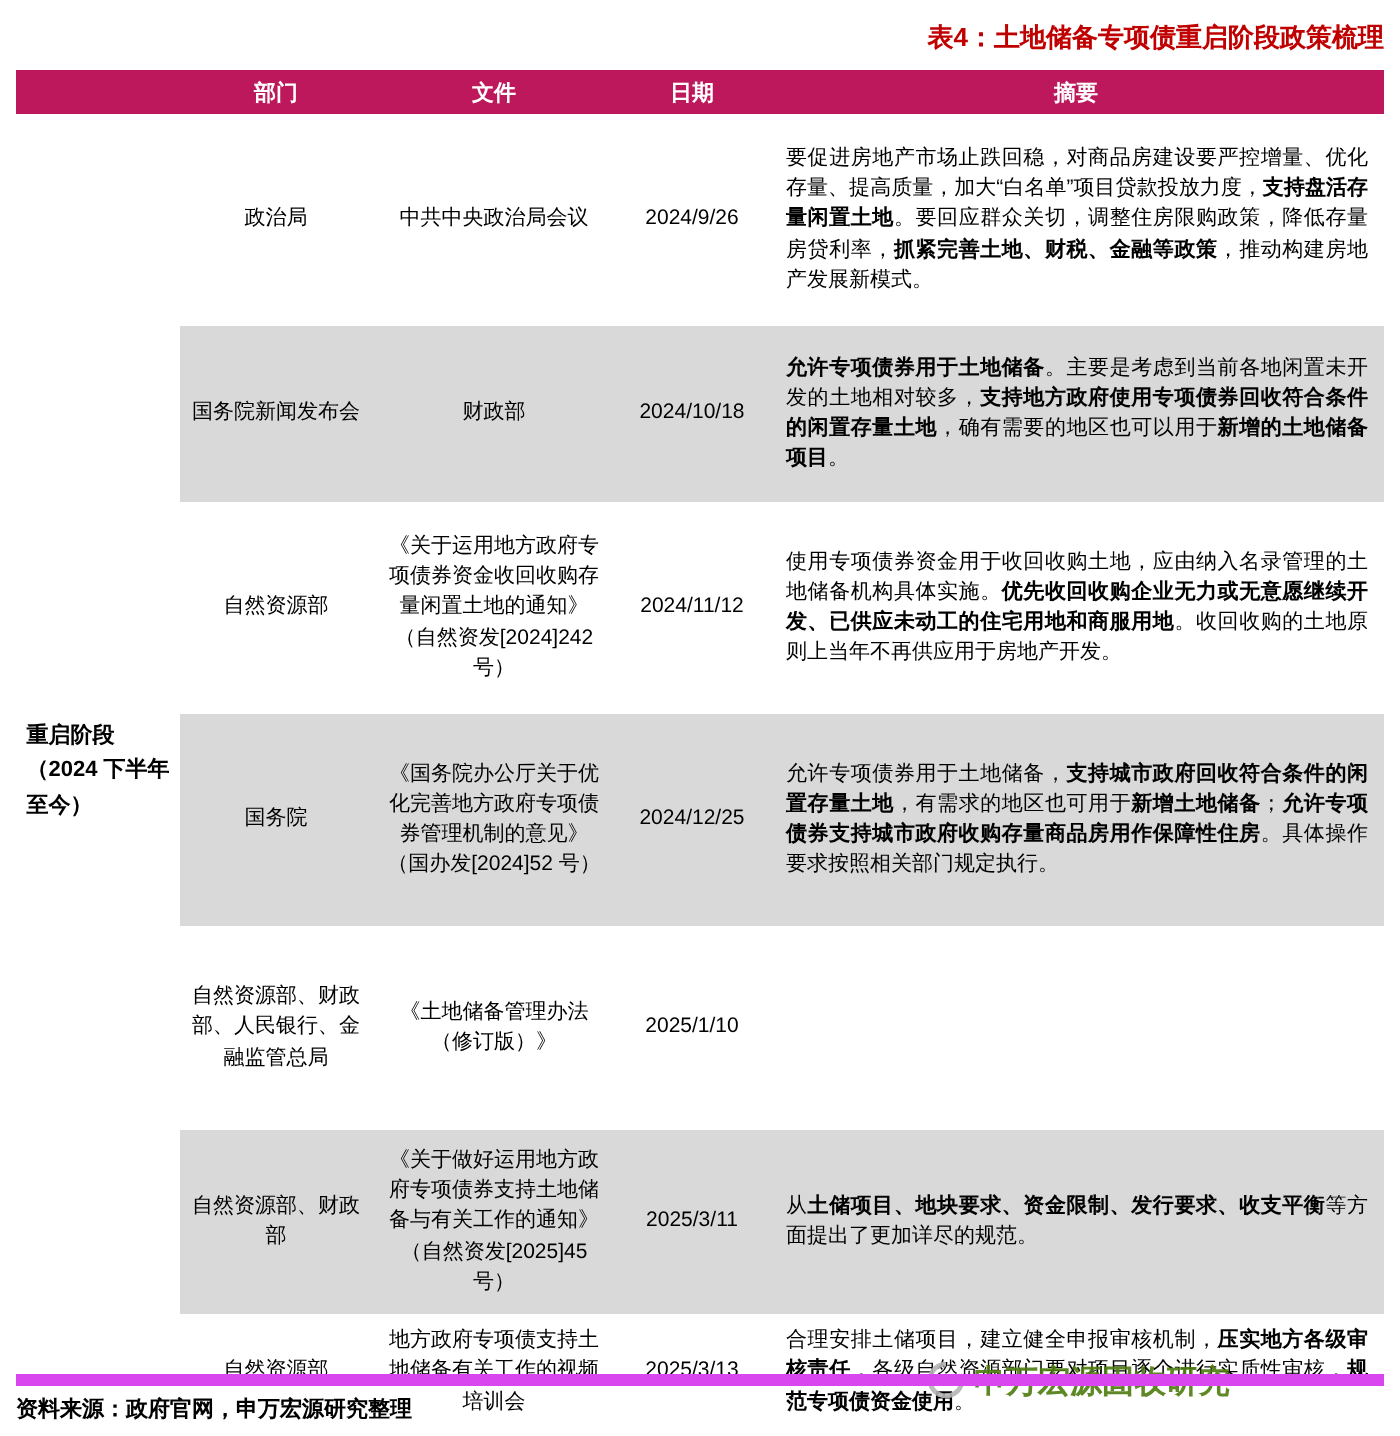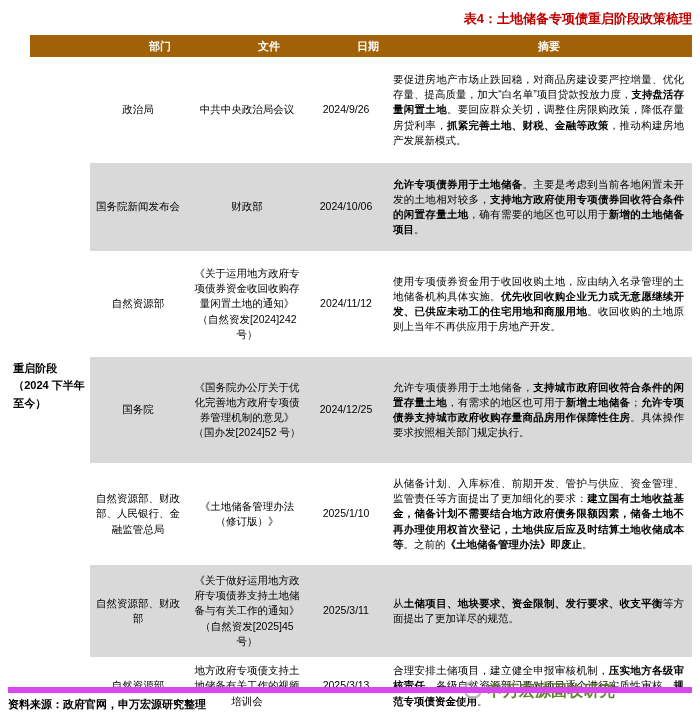--- a/index.html
+++ b/index.html
@@ -15,23 +15,22 @@
     color: #C00000;
     font-weight: bold;
     font-size: 13px;
     padding: 2px 0 7px 2px;
     text-align: right;
   }
   .table { width: 100%; }
   .thead {
     display: grid;
     grid-template-columns: 82px 96px 122px 76px 1fr;
-    background: #a16207;
+    background: #be185d;
     min-height: 22px;
-    margin-left: 22px;
   }
   .th {
     display: flex; align-items: center; justify-content: center;
     color: #fff; font-weight: bold; font-size: 11px;
   }
   .tbody { display: flex; }
   .stage-col {
     width: 82px; flex: 0 0 82px;
     display: flex; align-items: center; justify-content: center;
     background: #fff;
@@ -102,21 +101,21 @@
     <div class="cell doc">中共中央政治局会议</div>
     <div class="cell date">2024/9/26</div>
     <div class="cell summary">
               <div class="txt"><span>要促进房地产市场止跌回稳，对商品房建设要严控增量、优化存量、提高质量，加大“白名单”项目贷款投放力度，</span><span class="b">支持盘活存量闲置土地</span><span>。要回应群众关切，调整住房限购政策，降低存量房贷利率，</span><span class="b">抓紧完善土地、财税、金融等政策</span><span>，推动构建房地产发展新模式。</span></div>
             </div>
   </div>
 
   <div class="trow">
     <div class="cell doc">国务院新闻发布会</div>
     <div class="cell dept">财政部</div>
-    <div class="cell date">2024/10/06</div>
+    <div class="cell date">2024/10/18</div>
     <div class="cell summary">
               <div class="txt"><span class="b">允许专项债券用于土地储备</span><span>。主要是考虑到当前各地闲置未开发的土地相对较多，</span><span class="b">支持地方政府使用专项债券回收符合条件的闲置存量土地</span><span>，确有需要的地区也可以用于</span><span class="b">新增的土地储备项目</span><span>。</span></div>
             </div>
   </div>
 
   <div class="trow">
     <div class="cell dept">自然资源部</div>
     <div class="cell doc">《关于运用地方政府专项债券资金收回收购存量闲置土地的通知》（自然资发[2024]242 号）</div>
     <div class="cell date">2024/11/12</div>
     <div class="cell summary">
@@ -130,23 +129,20 @@
     <div class="cell date">2024/12/25</div>
     <div class="cell summary">
               <div class="txt"><span>允许专项债券用于土地储备，</span><span class="b">支持城市政府回收符合条件的闲置存量土地</span><span>，有需求的地区也可用于</span><span class="b">新增土地储备</span><span>；</span><span class="b">允许专项债券支持城市政府收购存量商品房用作保障性住房</span><span>。具体操作要求按照相关部门规定执行。</span></div>
             </div>
   </div>
 
   <div class="trow">
     <div class="cell dept">自然资源部、财政部、人民银行、金融监管总局</div>
     <div class="cell doc">《土地储备管理办法（修订版）》</div>
     <div class="cell date">2025/1/10</div>
-    <div class="cell summary">
-              <div class="txt"><span>从储备计划、入库标准、前期开发、管护与供应、资金管理、监管责任等方面提出了更加细化的要求：</span><span class="b">建立国有土地收益基金，储备计划不需要结合地方政府债务限额因素，储备土地不再办理使用权首次登记，土地供应后应及时结算土地收储成本等</span><span>。之前的</span><span class="b">《土地储备管理办法》即废止</span><span>。</span></div>
-            </div>
   </div>
 
   <div class="trow">
     <div class="cell dept">自然资源部、财政部</div>
     <div class="cell doc">《关于做好运用地方政府专项债券支持土地储备与有关工作的通知》（自然资发[2025]45 号）</div>
     <div class="cell date">2025/3/11</div>
     <div class="cell summary">
               <div class="txt"><span>从</span><span class="b">土储项目、地块要求、资金限制、发行要求、收支平衡</span><span>等方面提出了更加详尽的规范。</span></div>
             </div>
   </div>

